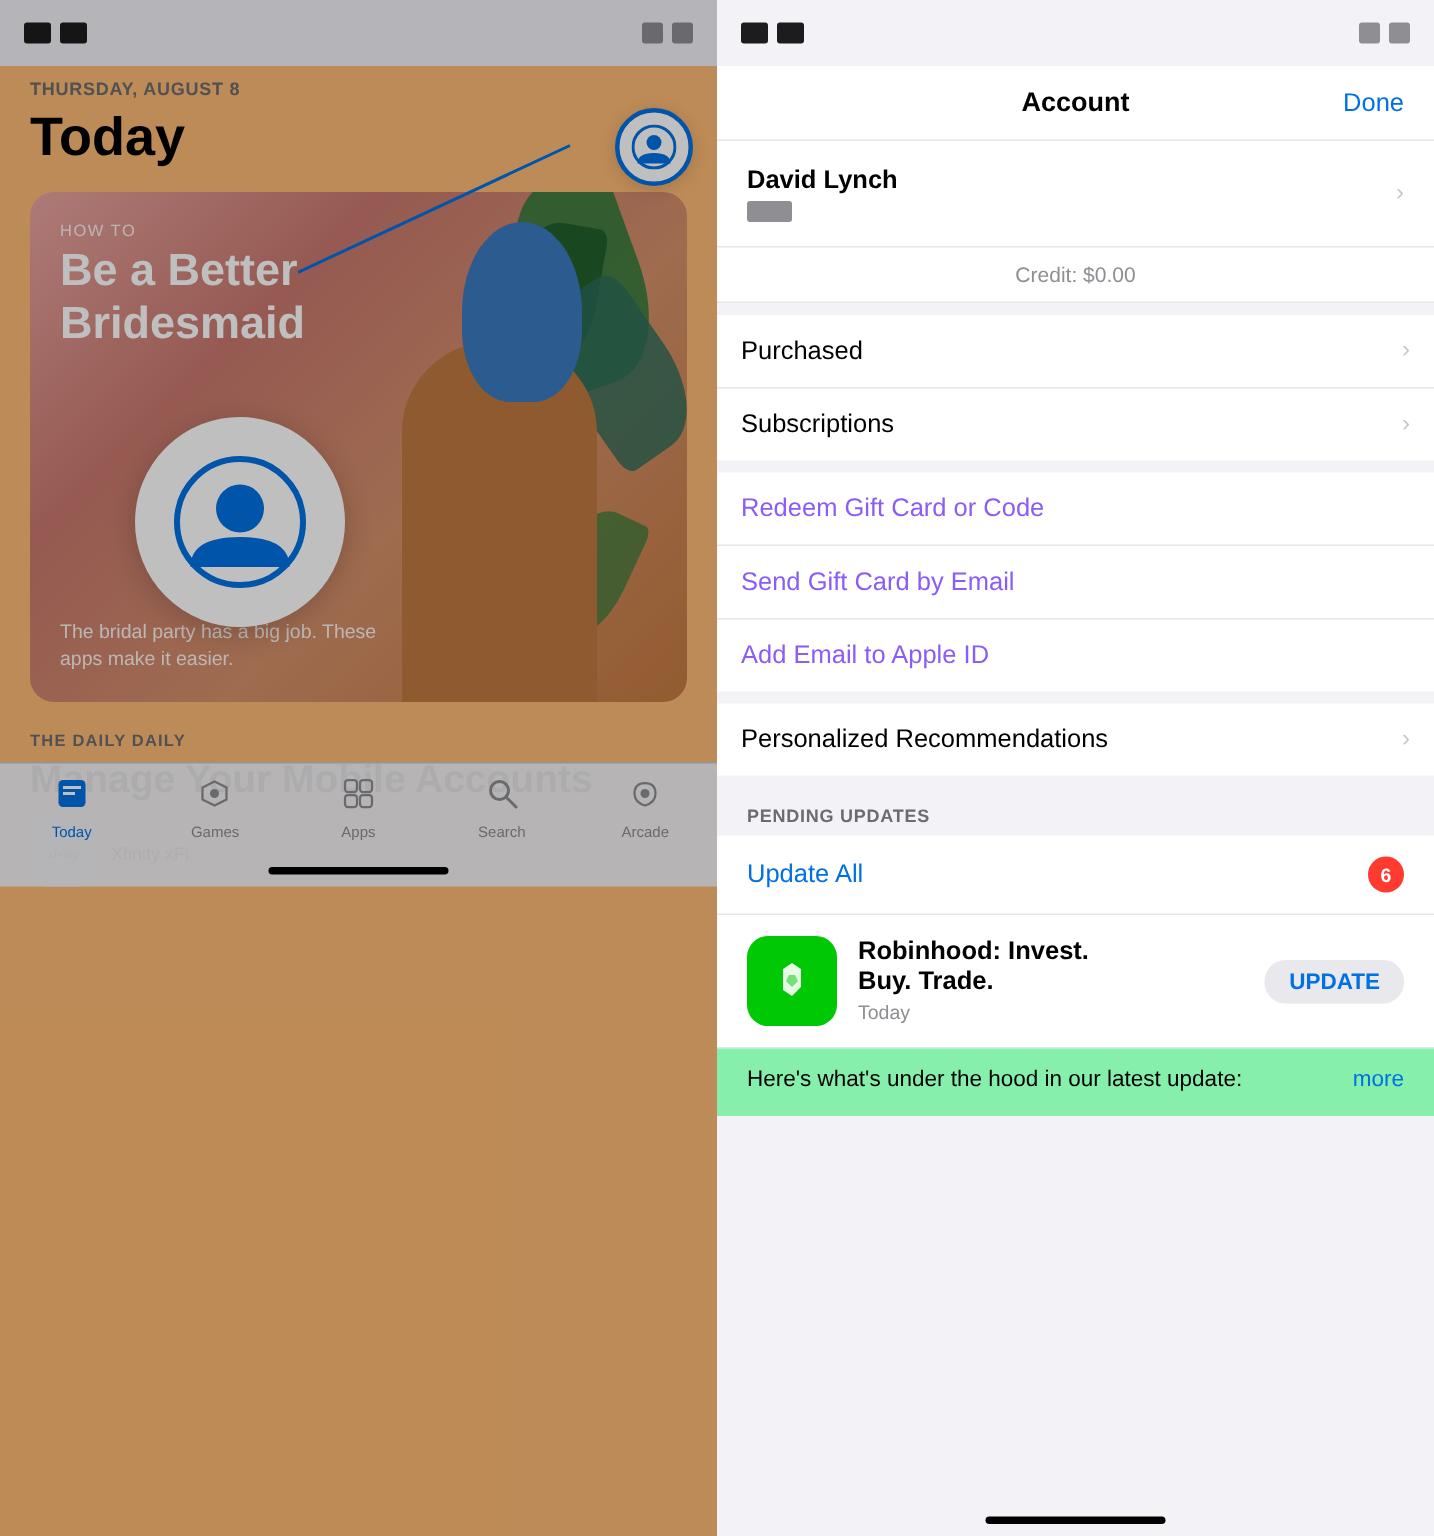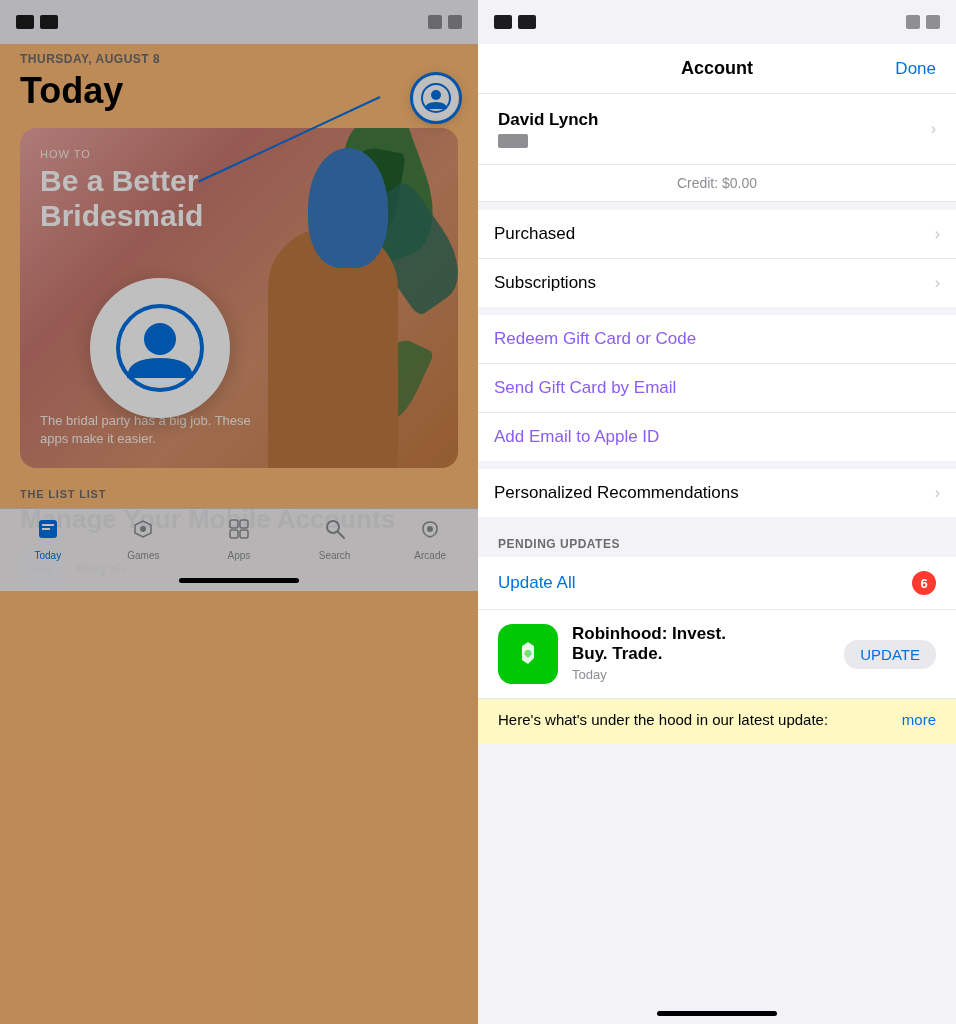--- a/index.html
+++ b/index.html
@@ -436,27 +436,27 @@
       margin-top: 2px;
     }
 
     .update-btn {
       background: #e8e8ed;
       color: #0071e3;
       border: none;
       border-radius: 14px;
       padding: 6px 16px;
       font-size: 15px;
-      font-weight: 400;
+      font-weight: 700;
       white-space: nowrap;
       align-self: center;
     }
 
     .update-description {
-      background: #fef9c3;
+      background: #86efac;
       padding: 10px 20px 14px;
       font-size: 15px;
       color: #000;
       line-height: 1.4;
       display: flex;
       justify-content: space-between;
       align-items: flex-end;
     }
 
     .more-link {
@@ -604,21 +604,21 @@
             <circle cx="45" cy="45" r="42" fill="none" stroke="#0071e3" stroke-width="4"></circle>
             <circle cx="45" cy="36" r="16" fill="#0071e3"></circle>
             <path d="M12 75 Q12 55 45 55 Q78 55 78 75" fill="#0071e3"></path>
           </svg>
         </div>
       </div>
 
       <div class="pointer-line"></div>
 
       <div>
-        <div class="daily-list-label">THE LIST LIST</div>
+        <div class="daily-list-label">THE DAILY DAILY</div>
         <div class="daily-list-title">Manage Your Mobile Accounts</div>
         <div class="app-row">
           <div class="app-icon-small">
             <span style="font-size:8px;color:#555;">xfinity</span>
           </div>
           <span class="xfinity-label">Xfinity xFi</span>
         </div>
       </div>
     </div>
 

